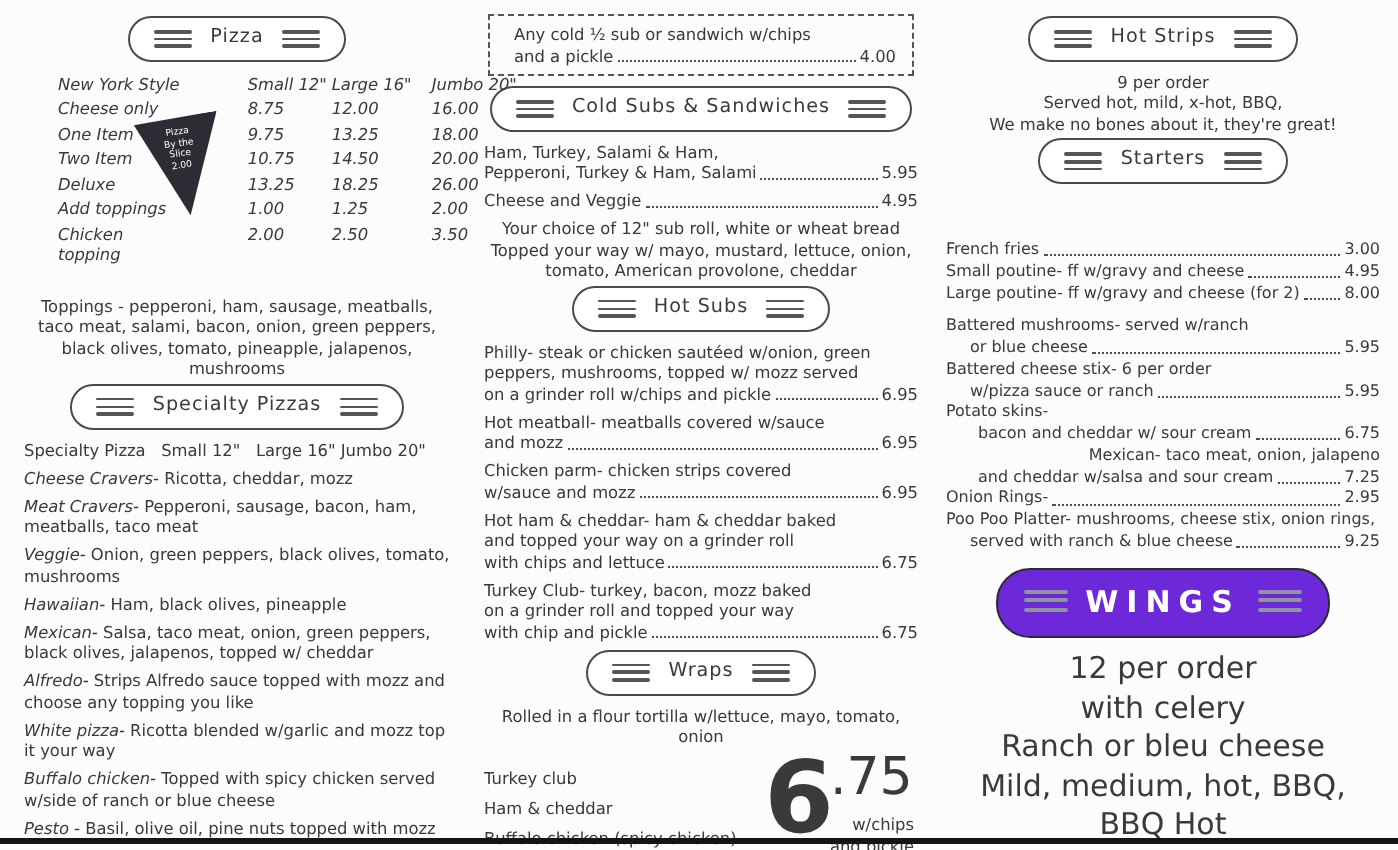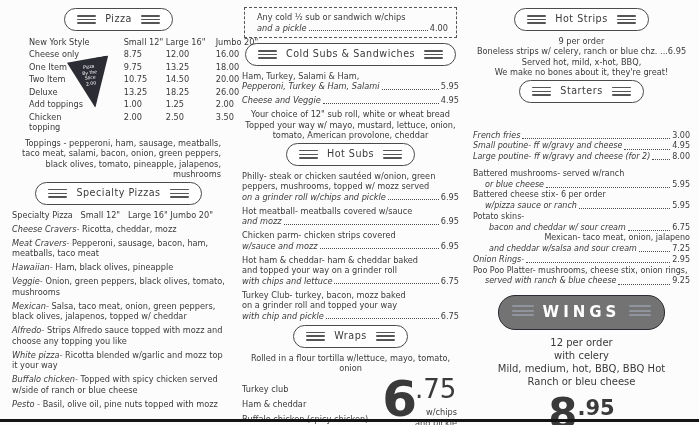--- a/index.html
+++ b/index.html
@@ -13,48 +13,48 @@
   .col-left{width:233px;padding:6px 8px 0 12px;position:relative;}
   .col-mid{width:233px;padding:4px 7px 0 9px;}
   .col-right{width:233px;padding:6px 9px 0 7px;}
 
   
   .pill{display:flex;align-items:flex-start;gap:9px;width:max-content;margin:2px auto 5px;
         border:1.6px solid #4a4a4a;border-radius:14px;padding:4px 12px;background:#fff;}
   .pill-label{font-size:9.6px;letter-spacing:.5px;white-space:nowrap;}
   .tl{width:19px;}
   .tl b{display:block;height:1.5px;background:#555;margin:2.1px 0;border-radius:1px;}
-  .pill.dark{background:#737373;border-color:#2b2b33;border-radius:17px;padding:7px 13px;margin:8px auto 6px;}
+  .pill.dark{background:#6d28d9;border-color:#2b2b33;border-radius:17px;padding:7px 13px;margin:8px auto 6px;}
   .pill.dark .pill-label{color:#ffffff;font-size:15px;font-weight:bold;letter-spacing:4px;}
   .pill.dark .tl{width:22px;}
   .pill.dark .tl b{background:#90949c;height:2px;margin:2.6px 0;}
 
   .c{text-align:center;}
   .pre{white-space:pre-line;}
   .lr{display:flex;align-items:flex-end;}
-  .lr .lbl{white-space:nowrap;font-style:italic;}
+  .lr .lbl{white-space:nowrap;}
   .lr .dots{flex:1;border-bottom:1.4px dotted #4e4e4e;margin:0 2px 2px;min-width:6px;}
   .lr .prc{white-space:nowrap;}
   .ind{padding-left:12px;}
   .ind2{padding-left:16px;text-align:right;}
 
   
   .pgrid{display:grid;grid-template-columns:1fr 42px 50px 50px;margin:2px 0 0;}
   .pgrid .hd{white-space:nowrap;}
   .pgrid .num,.pgrid .hnum{text-align:right;white-space:nowrap;}
-  .pgrid div{padding:1px 17px;}
+  .pgrid div{padding:1px 17px;font-style:italic;}
 
   .slice{
     position:absolute;left:70px;top:58px;width:42px;height:50px;z-index:2;
     background:#2c2c34;clip-path:polygon(0% 3%,100% 0%,52% 100%);
     transform:rotate(-8deg);color:#fff;font-size:4.6px;line-height:1.25;
     text-align:center;box-sizing:border-box;padding-top:6px;white-space:pre-line;
   }
 
-  .toppings{margin:4px 4px 2px;text-align:right;}
+  .toppings{margin:14px 4px 2px;text-align:center;}
   .sizeline{white-space:pre-wrap;margin:2px 0 3px;}
   .sp-item{margin:3.5px 0;}
   .sp-item .nm{font-style:italic;}
 
   
   .promo{border:1.6px dashed #555;padding:4px 8px 4px 12px;margin:3px 2px 5px;}
   .mnote{margin:3px 0 2px;white-space:pre-line;text-align:center;}
   .hitem{margin:0 0 3.5px;}
   .witem{margin:0 0 4.5px;}
   .wraps-bottom{display:flex;margin-top:4px;}
@@ -63,21 +63,21 @@
   .big-int{font-size:50px;font-weight:bold;line-height:.85;letter-spacing:-2px;}
   .wp-col{display:flex;flex-direction:column;align-items:flex-start;}
   .big-cents{font-size:26px;font-weight:normal;line-height:.9;}
   .wp-note{white-space:pre-line;text-align:right;margin-top:6px;align-self:flex-end;}
 
   
   .starters{font-size:8px;margin-top:28px;}
   .starters .lr{margin:.5px 0;}
   .gap{height:6px;}
   .shead{margin:.5px 0;}
-  .wings-lines{font-size:10px;line-height:1.3;margin-top:2px;}
+  .wings-lines{font-size:15px;line-height:1.3;margin-top:2px;}
   .wings-price{display:flex;justify-content:center;align-items:flex-start;margin-top:8px;}
   .w-int{font-size:42px;font-weight:bold;line-height:.85;}
   .w-cents{font-size:21px;font-weight:bold;line-height:1;margin-top:2px;}
 
   .bottom-rule{position:absolute;left:0;right:0;bottom:3px;height:3px;background:#151515;}
 </style>
 </head>
 <body>
 
 <div class="page">
@@ -153,22 +153,22 @@
           <b></b>
           <b></b>
           <b></b>
         </span>
     </div>
 
     <div class="sizeline">Specialty Pizza   Small 12"   Large 16" Jumbo 20"</div>
 
     <div class="sp-item"><span class="nm">Cheese Cravers-</span><span> Ricotta, cheddar, mozz</span></div>
     <div class="sp-item"><span class="nm">Meat Cravers-</span><span> Pepperoni, sausage, bacon, ham, meatballs, taco meat</span></div>
+    <div class="sp-item"><span class="nm">Veggie-</span><span> Onion, green peppers, black olives, tomato, mushrooms</span></div>
     <div class="sp-item"><span class="nm">Hawaiian-</span><span> Ham, black olives, pineapple</span></div>
-    <div class="sp-item"><span class="nm">Veggie-</span><span> Onion, green peppers, black olives, tomato, mushrooms</span></div>
     <div class="sp-item"><span class="nm">Mexican-</span><span> Salsa, taco meat, onion, green peppers, black olives, jalapenos, topped w/ cheddar</span></div>
     <div class="sp-item"><span class="nm">Alfredo-</span><span> Strips Alfredo sauce topped with mozz and choose any topping you like</span></div>
     <div class="sp-item"><span class="nm">White pizza-</span><span> Ricotta blended w/garlic and mozz top it your way</span></div>
     <div class="sp-item"><span class="nm">Buffalo chicken-</span><span> Topped with spicy chicken served w/side of ranch or blue cheese</span></div>
     <div class="sp-item"><span class="nm">Pesto -</span><span> Basil, olive oil, pine nuts topped with mozz</span></div>
   </div>
 
   <div class="col col-mid">
 
     <div class="promo">
@@ -316,23 +316,20 @@
         </span>
       <span class="pill-label">Hot Strips</span>
       <span class="tl">
           <b></b>
           <b></b>
           <b></b>
         </span>
     </div>
 
     <div class="c">9 per order</div>
-    <div class="c">
-      <span>Boneless strips w/ celery, ranch or blue chz.</span><span> ...</span><span>6.95</span>
-    </div>
     <div class="c">Served hot, mild, x-hot, BBQ,</div>
     <div class="c">We make no bones about it, they're great!</div>
 
     <div class="pill">
       <span class="tl">
           <b></b>
           <b></b>
           <b></b>
         </span>
       <span class="pill-label">Starters</span>
@@ -418,22 +415,22 @@
       <span class="tl">
           <b></b>
           <b></b>
           <b></b>
         </span>
     </div>
 
     <div class="wings-lines">
       <div class="c">12 per order</div>
       <div class="c">with celery</div>
+      <div class="c">Ranch or bleu cheese</div>
       <div class="c">Mild, medium, hot, BBQ, BBQ Hot</div>
-      <div class="c">Ranch or bleu cheese</div>
     </div>
 
     <div class="wings-price">
       <span class="w-int">8</span>
       <span class="w-cents">.95</span>
     </div>
   </div>
 </div>
 
 <div class="bottom-rule"></div>

